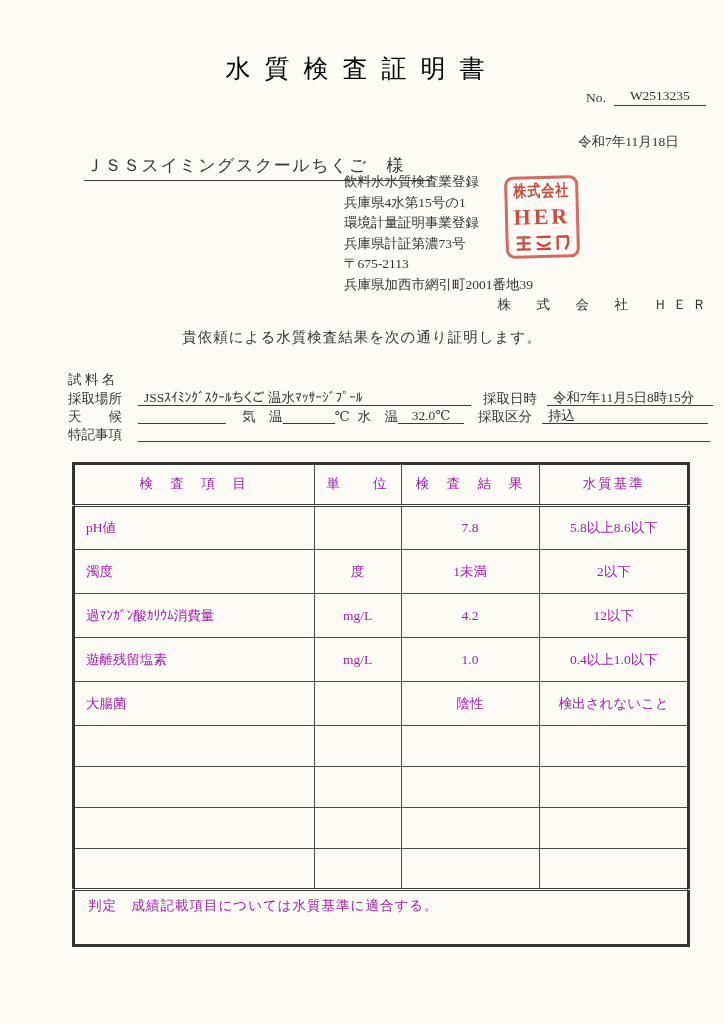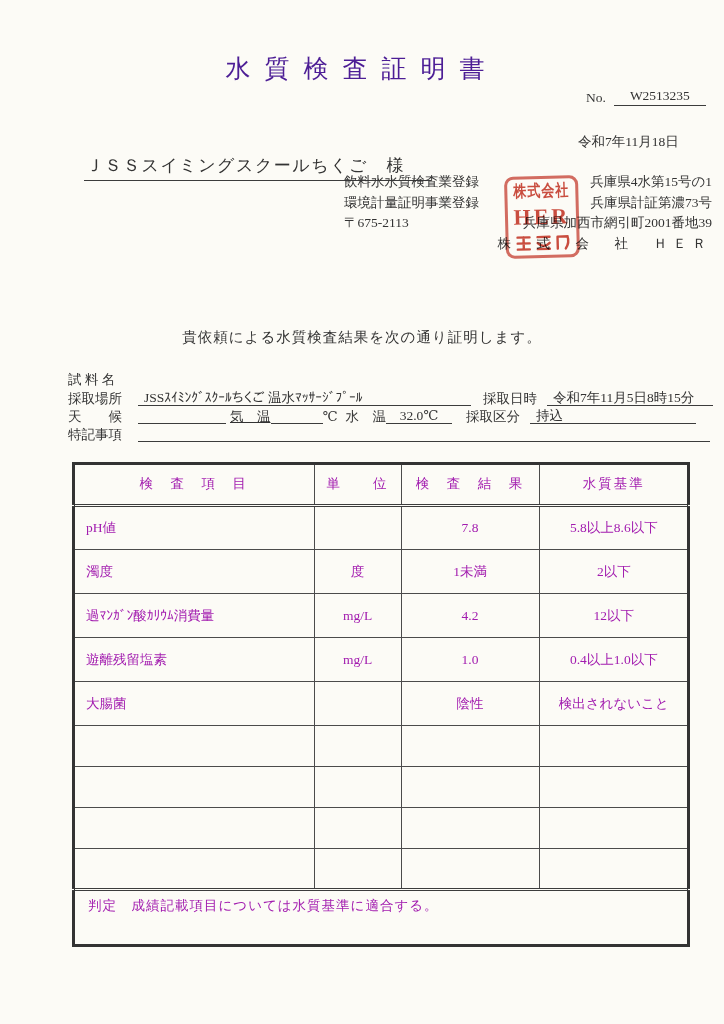--- a/index.html
+++ b/index.html
@@ -9,21 +9,21 @@
     margin:0 auto;
     background:#fcfbf6;
     font-family:"Liberation Serif","DejaVu Serif",serif;
     color:#333;
     overflow:hidden;
   }
   
   .doc-title{
     position:absolute;top:52px;left:0;width:100%;
     text-align:center;font-size:25px;font-weight:500;
-    letter-spacing:14px;color:#4c1d95;margin:0;
+    letter-spacing:14px;color:#000000;margin:0;
   }
   .doc-no{
     position:absolute;top:88px;left:586px;
     display:flex;align-items:flex-end;gap:8px;font-size:13.5px;
   }
   .doc-no .no-value{
     display:inline-block;width:92px;text-align:center;
     border-bottom:1px solid #3c3c3c;padding-bottom:1px;
   }
   .addressee{
@@ -31,21 +31,21 @@
     font-size:17px;letter-spacing:1.5px;
     border-bottom:1.5px solid #3c3c3c;padding:0 26px 3px 2px;margin-top:40px;
   }
   .issue-date{position:absolute;top:133px;left:578px;font-size:13.5px;}
 
   
   .company{
     position:absolute;top:172px;left:344px;width:368px;
     font-size:13.5px;line-height:20.5px;
   }
-  .cline{display:flex;justify-content:space-between;}
+  .cline{display:flex;justify-content:space-between;flex-direction:column;}
   .cline.right{display:block;text-align:right;}
   .company .name-line{letter-spacing:6px;}
   .company .telfax{letter-spacing:1px;}
 
   
   .seal{
     position:absolute;top:176px;left:505px;width:74px;height:82px;
     border:3.5px solid rgba(197,53,38,.82);border-radius:9px;
     transform:rotate(-1.5deg);
     color:#c53526;opacity:.88;mix-blend-mode:multiply;
@@ -156,21 +156,21 @@
   <div class="srow" style="top:390px;">
     <span class="slabel" style="width:70px;">採取場所</span>
     <span class="ul" style="width:333px;">JSSｽｲﾐﾝｸﾞｽｸｰﾙちくご 温水ﾏｯｻｰｼﾞﾌﾟｰﾙ</span>
     <span class="slabel" style="width:64px;margin-left:12px;">採取日時</span>
     <span class="ul" style="width:166px;">令和7年11月5日8時15分</span>
   </div>
 
   <div class="srow" style="top:408px;">
     <span class="slabel" style="width:70px;">天　　候</span>
     <span class="ul" style="width:88px;"></span>
-    <span class="slabel" style="margin-left:4px;text-decoration:underline;">気　温</span>
+    <span class="slabel" style="margin-left:16px;">気　温</span>
     <span class="ul" style="width:52px;"></span>
     <span class="slabel">℃</span>
     <span class="slabel" style="margin-left:8px;">水　温</span>
     <span class="ul center" style="width:66px;">32.0℃</span>
     <span class="slabel" style="width:64px;margin-left:14px;">採取区分</span>
     <span class="ul" style="width:166px;">持込</span>
   </div>
 
   <div class="srow" style="top:426px;">
     <span class="slabel" style="width:70px;">特記事項</span>

